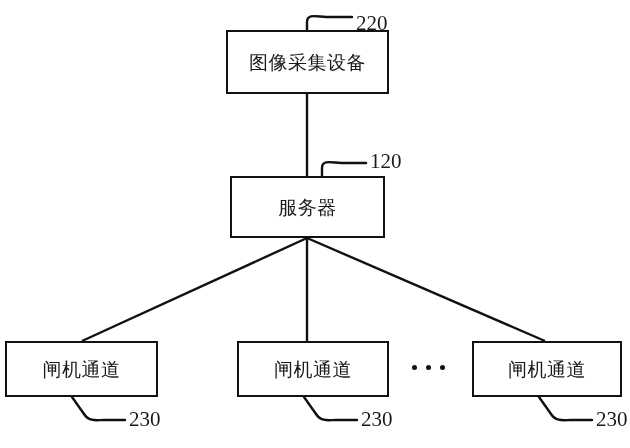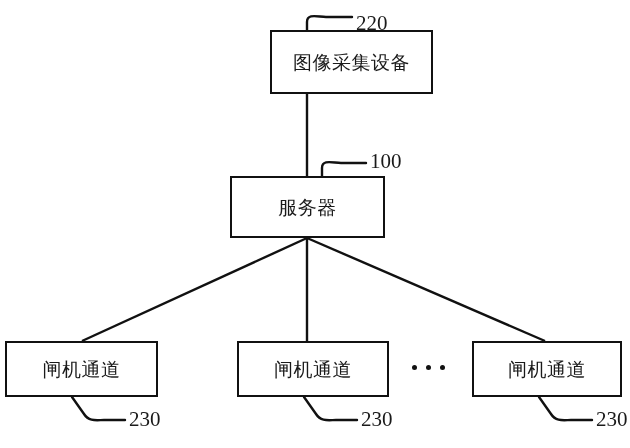--- a/index.html
+++ b/index.html
@@ -80,29 +80,29 @@
 
     <path d="M 322 176 L 322 168 C 322 159 333 163 341 163 L 366 163" fill="none" stroke="#111111" stroke-width="2.4" stroke-linecap="round"></path>
 
     <path d="M 72 397 L 84 414 C 89 422 97 420 104 420 L 125 420" fill="none" stroke="#111111" stroke-width="2.4" stroke-linecap="round"></path>
 
     <path d="M 304 397 L 316 414 C 321 422 329 420 336 420 L 357 420" fill="none" stroke="#111111" stroke-width="2.4" stroke-linecap="round"></path>
 
     <path d="M 539 397 L 551 414 C 556 422 564 420 571 420 L 592 420" fill="none" stroke="#111111" stroke-width="2.4" stroke-linecap="round"></path>
   </svg>
 
-  <div class="node-box" style="left:226px; top:30px; width:163px; height:64px;margin-left:44px;">
+  <div class="node-box" style="left:226px; top:30px; width:163px; height:64px;">
     <span class="node-label">图像采集设备</span>
   </div>
   <div class="ref-num" style="left:356px; top:5px;margin-top:8px;">220</div>
 
   <div class="node-box" style="left:230px; top:176px; width:155px; height:62px;">
     <span class="node-label">服务器</span>
   </div>
-  <div class="ref-num" style="left:370px; top:151px;">100</div>
+  <div class="ref-num" style="left:370px; top:151px;">120</div>
 
   <div class="node-box" style="left:5px; top:341px; width:153px; height:56px;">
     <span class="node-label">闸机通道</span>
   </div>
   <div class="ref-num" style="left:129px; top:409px;">230</div>
 
   <div class="node-box" style="left:237px; top:341px; width:152px; height:56px;">
     <span class="node-label">闸机通道</span>
   </div>
   <div class="ref-num" style="left:361px; top:409px;">230</div>

